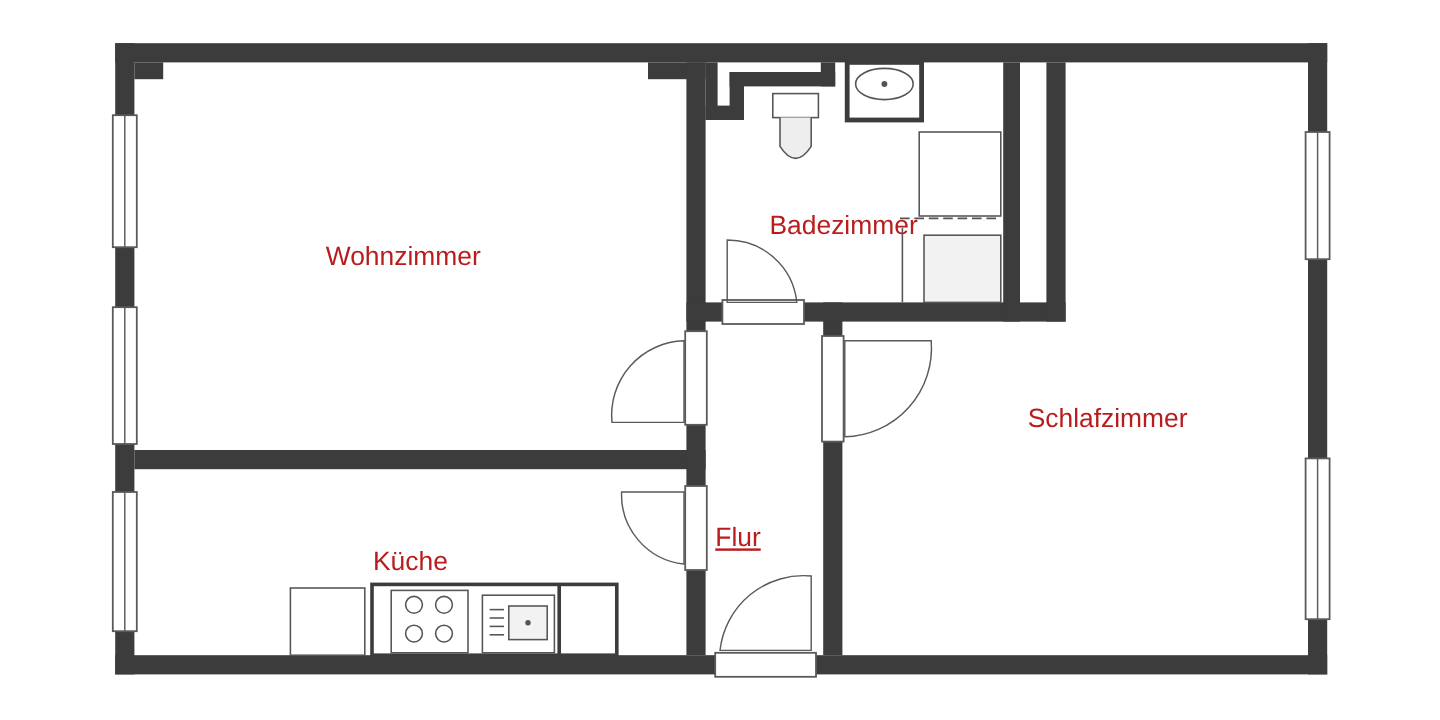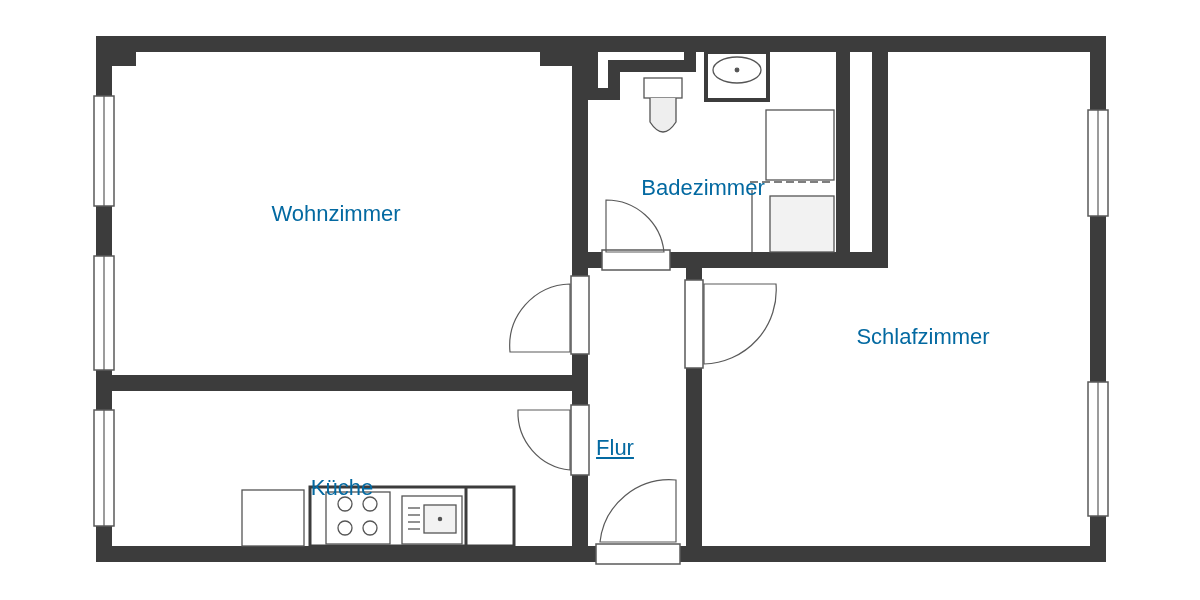--- a/index.html
+++ b/index.html
@@ -1,18 +1,18 @@
 <!DOCTYPE html>
 <html><head>
   <meta charset="utf-8">
   <style>
     html, body { margin:0; padding:0; background:#ffffff; }
     body { width:1200px; height:600px; position:relative; overflow:hidden; font-family:"Liberation Sans", sans-serif; }
     svg { position:absolute; left:0; top:0; }
-    .label { position:absolute; font-size:22px; color:#0369a1; white-space:nowrap; transform:translate(-50%,-50%); }
+    .label { position:absolute; font-size:22px; color:#b91c1c; white-space:nowrap; transform:translate(-50%,-50%); }
   </style>
 </head>
 <body>
 
 <svg width="1200" height="600" viewBox="0 0 1200 600">
   <g fill="#3c3c3c">
 
     <rect x="96" y="36" width="1010" height="16"></rect>
     <rect x="96" y="546" width="1010" height="16"></rect>
     <rect x="96" y="36" width="16" height="526"></rect>
@@ -96,15 +96,15 @@
     <line x1="408" y1="508" x2="420" y2="508"></line>
     <line x1="408" y1="515" x2="420" y2="515"></line>
     <line x1="408" y1="522" x2="420" y2="522"></line>
     <line x1="408" y1="529" x2="420" y2="529"></line>
     <line x1="466" y1="487" x2="466" y2="546" stroke="#3c3c3c" stroke-width="3"></line>
   </g>
 </svg>
 
 <div class="label" style="left:336px; top:214px;">Wohnzimmer</div>
 <div class="label" style="left:703px; top:188px;">Badezimmer</div>
-<div class="label" style="left:923px; top:337px;">Schlafzimmer</div>
-<div class="label" style="left:342px; top:488px;">Küche</div>
+<div class="label" style="left:923px; top:349px;">Schlafzimmer</div>
+<div class="label" style="left:342px; top:468px;">Küche</div>
 <div class="label" style="left:615px; top:448px;text-decoration:underline;">Flur</div>
 
 </body></html>

